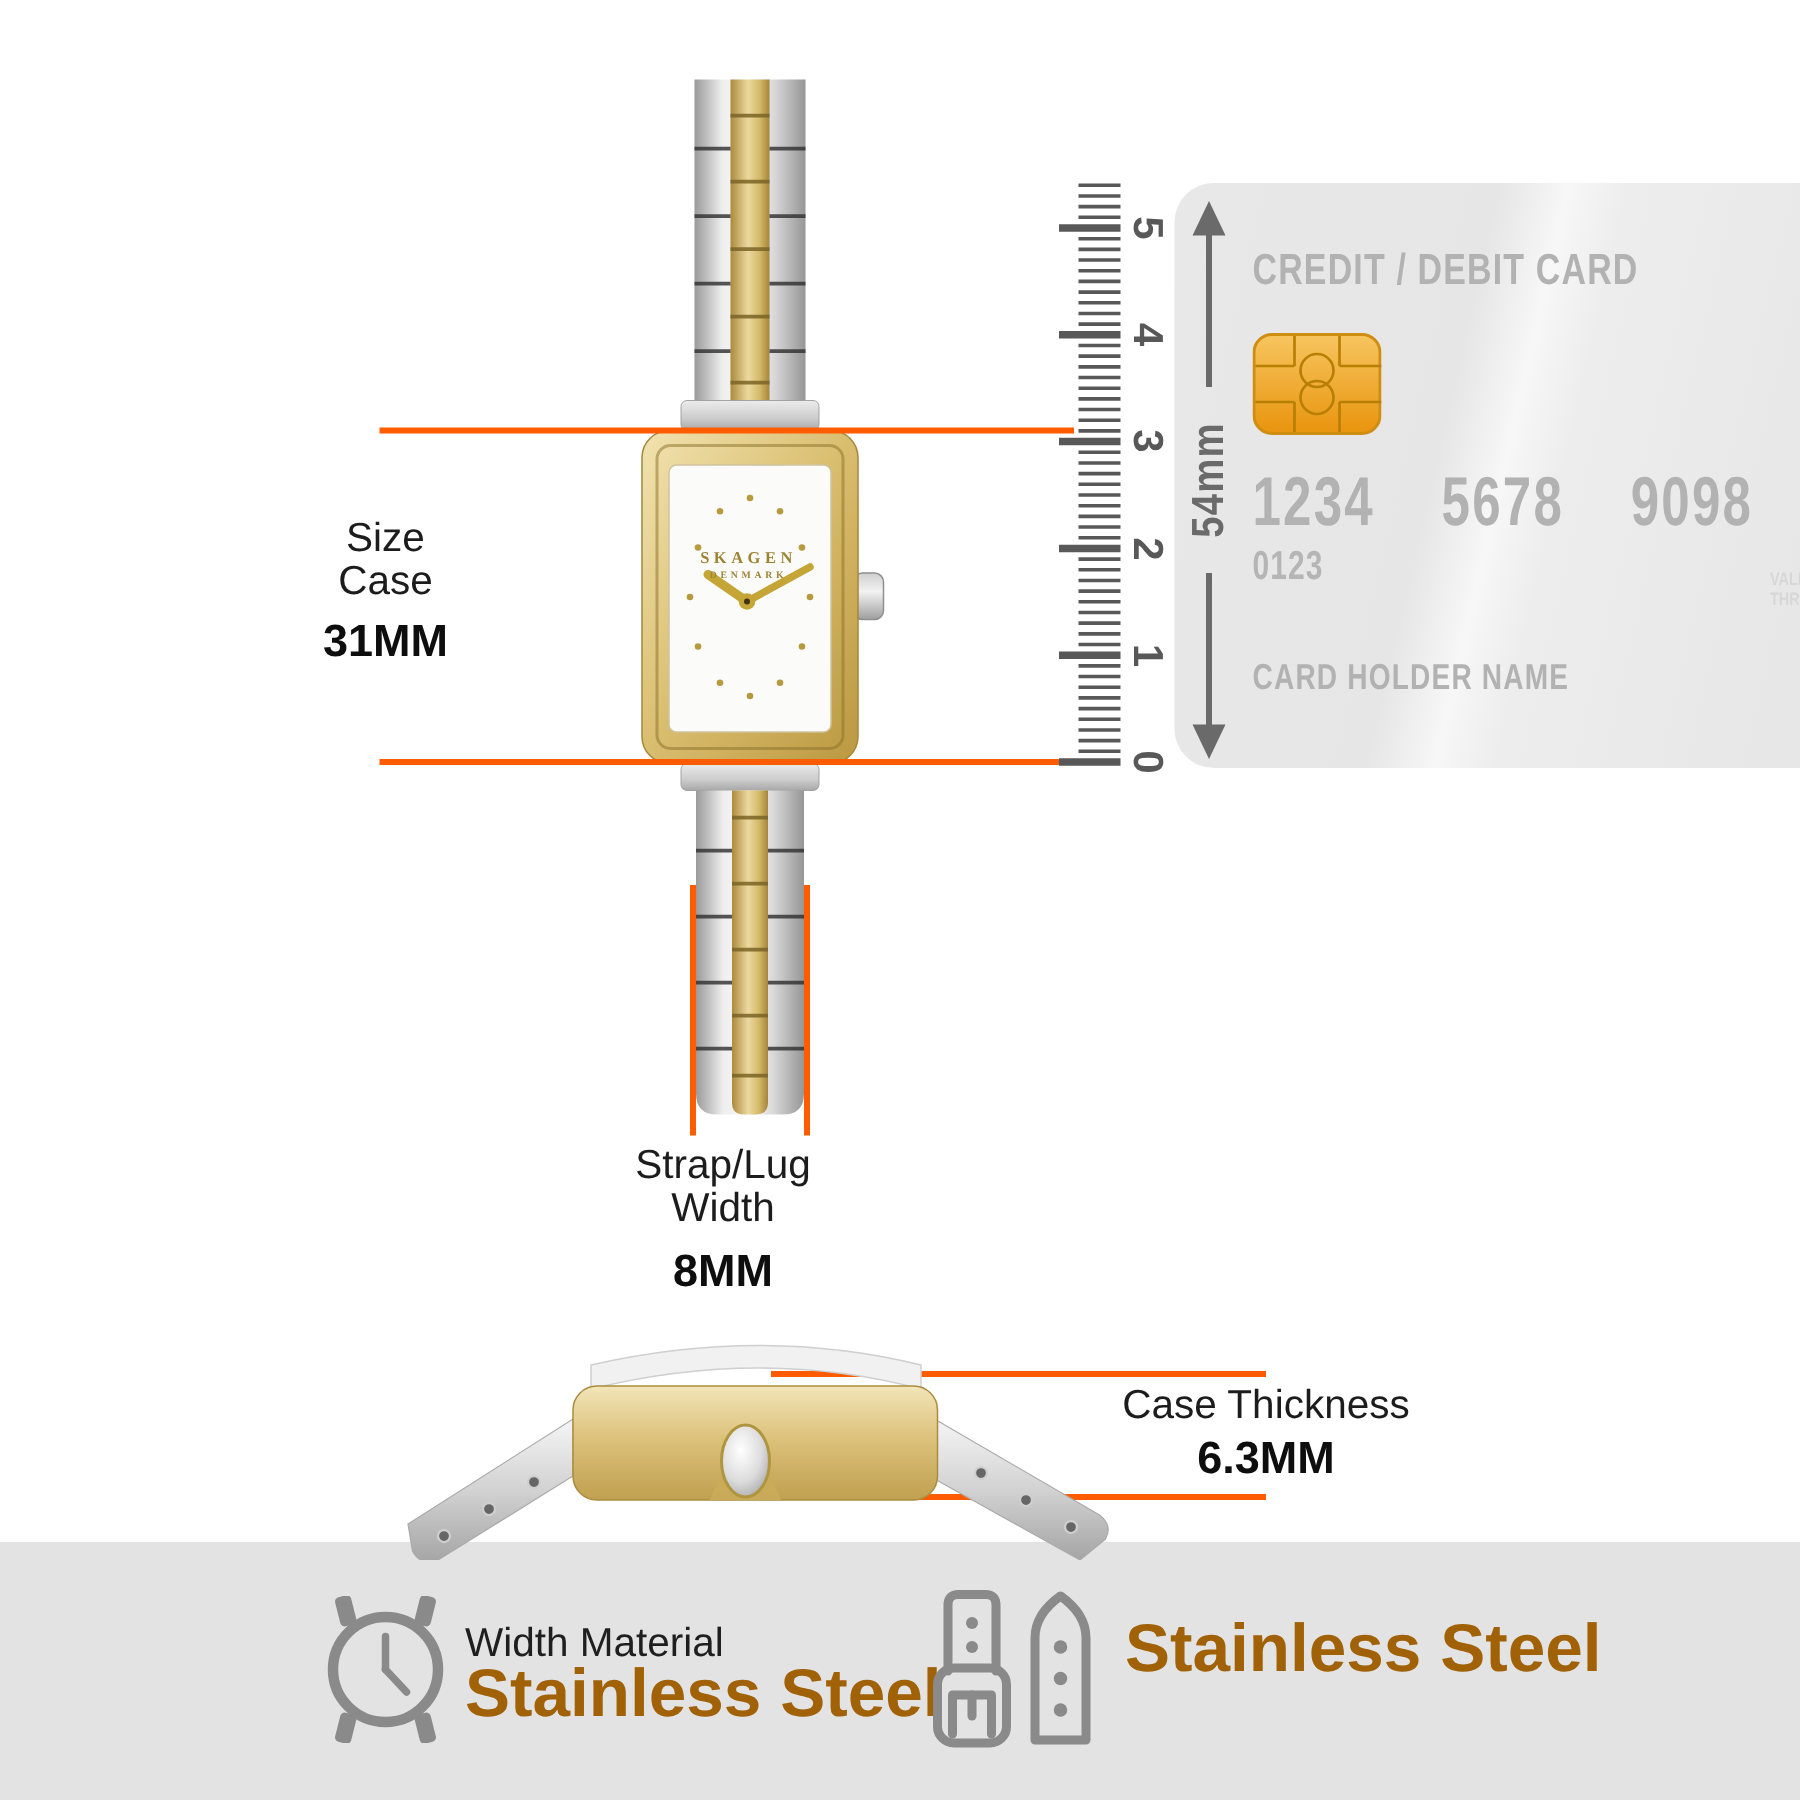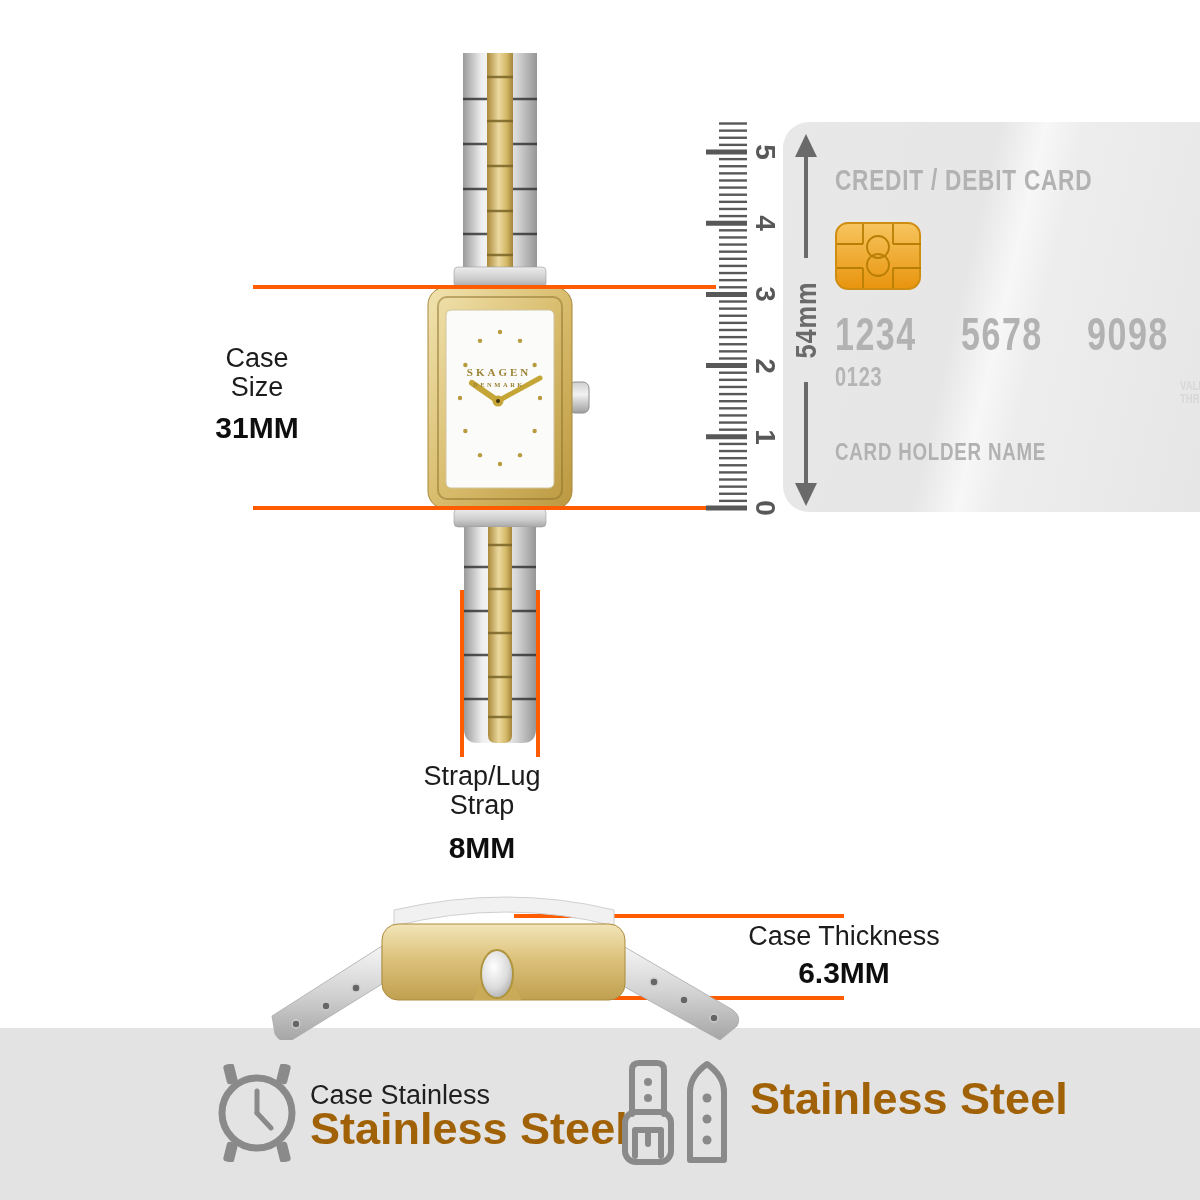--- a/index.html
+++ b/index.html
@@ -197,28 +197,28 @@
 
   <svg class="abs" style="left:7px;top:8px;" width="32" height="380" viewBox="0 0 32 380">
     <path d="M16 24V128M16 252V356" stroke="#6a6a6a" stroke-width="4" fill="none"></path>
     <polygon points="16,4 5,27 27,27" fill="#6a6a6a"></polygon>
     <polygon points="16,376 5,353 27,353" fill="#6a6a6a"></polygon>
   </svg>
 </div>
 <span class="abs" style="left:806px;top:320px;font-size:30px;font-weight:bold;color:#6a6a6a;letter-spacing:1px;transform:translate(-50%,-50%) rotate(-90deg) scaleX(0.85);white-space:nowrap;">54mm</span>
 
 <div class="abs" style="left:157px;top:344px;width:200px;">
+  <span class="lblline">Size</span>
   <span class="lblline">Case</span>
-  <span class="lblline">Size</span>
   <span class="bigval" style="margin-top:4px;">31MM</span>
 </div>
 
 <div class="abs" style="left:382px;top:762px;width:200px;">
   <span class="lblline">Strap/Lug</span>
-  <span class="lblline">Strap</span>
+  <span class="lblline">Width</span>
   <span class="bigval" style="margin-top:6px;">8MM</span>
 </div>
 
 <svg class="abs" style="left:270px;top:890px;" width="475" height="150" viewBox="0 0 475 150">
   <defs>
     <linearGradient id="goldCaseV" x1="0" y1="0" x2="0" y2="1">
       <stop offset="0" stop-color="#f2e5b8"></stop>
         <stop offset="0.45" stop-color="#ddc27c"></stop>
       <stop offset="1" stop-color="#c0a050"></stop>
     </linearGradient>
@@ -263,21 +263,21 @@
     <rect x="12" y="0" width="11" height="20" rx="3" transform="rotate(-14 17 10)" stroke="none"></rect>
     <rect x="65" y="0" width="11" height="20" rx="3" transform="rotate(14 71 10)" stroke="none"></rect>
     <rect x="12" y="78" width="11" height="20" rx="3" transform="rotate(14 17 88)" stroke="none"></rect>
     <rect x="65" y="78" width="11" height="20" rx="3" transform="rotate(-14 71 88)" stroke="none"></rect>
     <circle cx="44" cy="49" r="35" fill="none" stroke-width="7"></circle>
     <path d="M44 49V27" fill="none" stroke-width="5" stroke-linecap="round"></path>
     <path d="M44 49L58 64" fill="none" stroke-width="5" stroke-linecap="round"></path>
   </g>
 </svg>
 <div class="abs" style="left:310px;top:1080px;">
-  <div class="footer-label">Case Stainless</div>
+  <div class="footer-label">Width Material</div>
   <div class="footer-value">Stainless Steel</div>
 </div>
 
 <svg class="abs" style="left:622px;top:1058px;" width="112" height="110" viewBox="0 0 112 110">
   <g stroke="#8a8a8a" fill="none" stroke-width="6" stroke-linejoin="round" stroke-linecap="round">
     <path d="M10 56V12 Q10 5 17 5 H35 Q42 5 42 12 V56"></path>
     <rect x="3" y="54" width="46" height="50" rx="11"></rect>
     <path d="M13 98V72H39V98"></path>
     <path d="M26 72V86"></path>
     <path d="M68 102 V34 Q68 18 85 6 Q102 18 102 34 V102 Z"></path>

